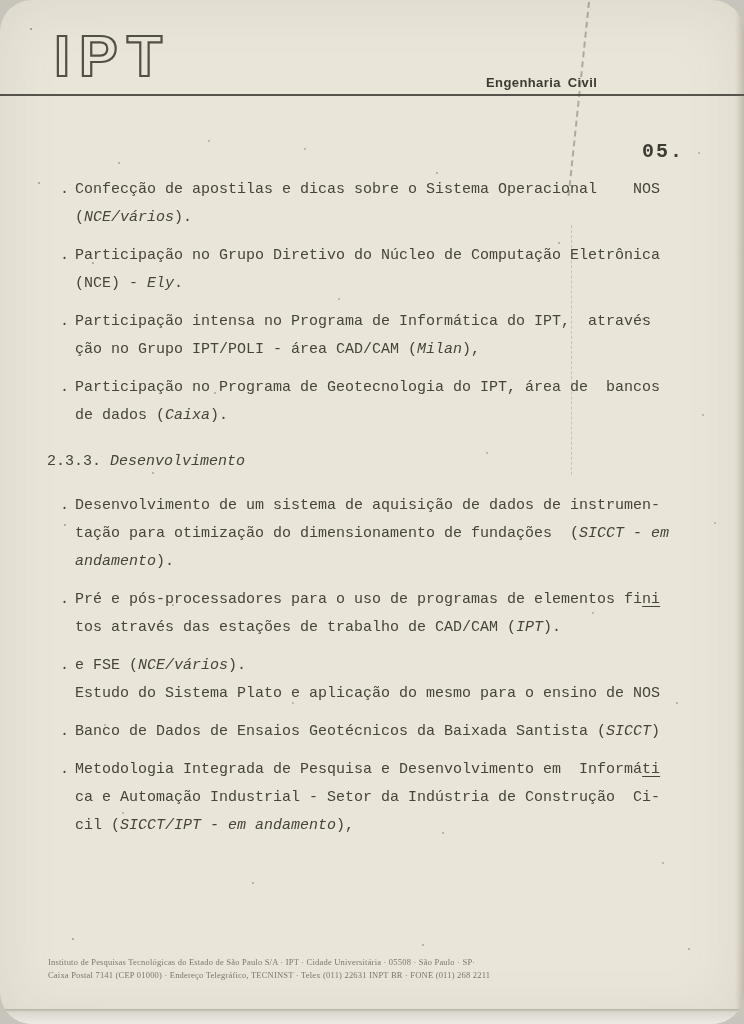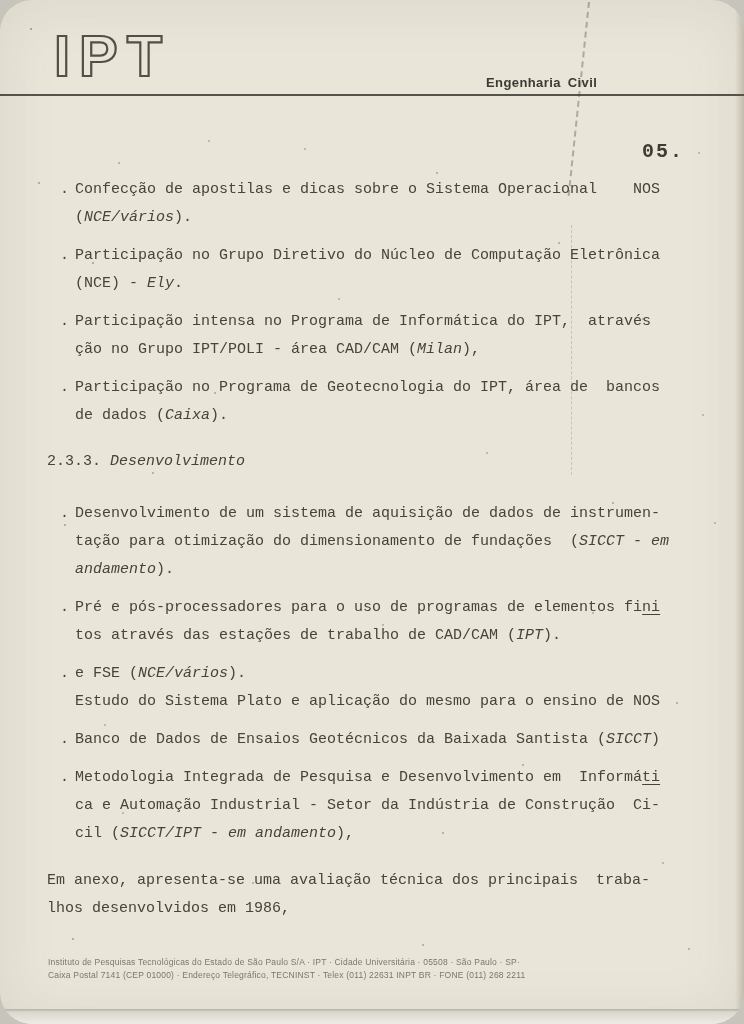--- a/index.html
+++ b/index.html
@@ -25,31 +25,31 @@
   }
   .rule { position:absolute; left:0; top:94px; width:744px; height:2px; background:#3b3933; opacity:.85; }
   .pagenum {
     position:absolute; left:642px; top:107px;
     font-size:20px; font-weight:bold; letter-spacing:2px; color:#3e3c35;margin-top:33px;
   }
   
   .content { position:absolute; left:47px; top:176px; width:660px; font-size:15px; line-height:28px; }
   .block { margin-bottom:10px; }
   .block.bullet { display:flex; }
-  .block.heading { margin-top:18px; margin-bottom:24px; }
+  .block.heading { margin-top:18px; margin-bottom:16px; }
   .block.paragraph { margin-top:19px; }
   .marker { flex:0 0 28px; width:28px; box-sizing:border-box; padding-left:13px; }
   .lines { flex:1; }
   .line { white-space:pre; }
   .it { font-style:italic; }
   .un { text-decoration:underline; text-underline-offset:3px; }
   
   .footer {
     position:absolute; left:48px; top:956px; width:620px;
-    font-family:Liberation Sans, sans-serif;
+    font-family:Liberation Serif, serif;
     font-size:8.5px; line-height:13px; letter-spacing:.2px;
     color:#7b776c;
   }
   
   .crease-top {
     position:absolute; left:588px; top:2px; height:195px; width:0;
     border-left:2px dashed rgba(80,74,62,.38);
     transform:rotate(6deg); transform-origin:top center;
   }
   .crease-mid {
@@ -165,26 +165,20 @@
         </div>
       </div>
       <div class="block bullet">
         <span class="marker">.</span>
         <div class="lines">
           <div class="line"><span>Metodologia Integrada de Pesquisa e Desenvolvimento em  Informá</span><span class="un">ti</span></div>
           <div class="line"><span>ca e Automação Industrial - Setor da Indústria de Construção  Ci-</span></div>
           <div class="line"><span>cil (</span><span class="it">SICCT/IPT - em andamento</span><span>),</span></div>
         </div>
       </div>
-      <div class="block paragraph">
-        <div class="lines">
-          <div class="line"><span>Em anexo, apresenta-se uma avaliação técnica dos principais  traba-</span></div>
-          <div class="line"><span>lhos desenvolvidos em 1986,</span></div>
-        </div>
-      </div>
     </div>
 
   <div class="footer">
     <div>Instituto de Pesquisas Tecnológicas do Estado de São Paulo S/A · IPT · Cidade Universitária · 05508 · São Paulo · SP·</div>
     <div>Caixa Postal 7141 (CEP 01000) · Endereço Telegráfico, TECNINST · Telex (011) 22631 INPT BR · FONE (011) 268 2211</div>
   </div>
 
   <div class="crease-top"></div>
   <div class="crease-mid"></div>
   <div class="edge-right"></div>

